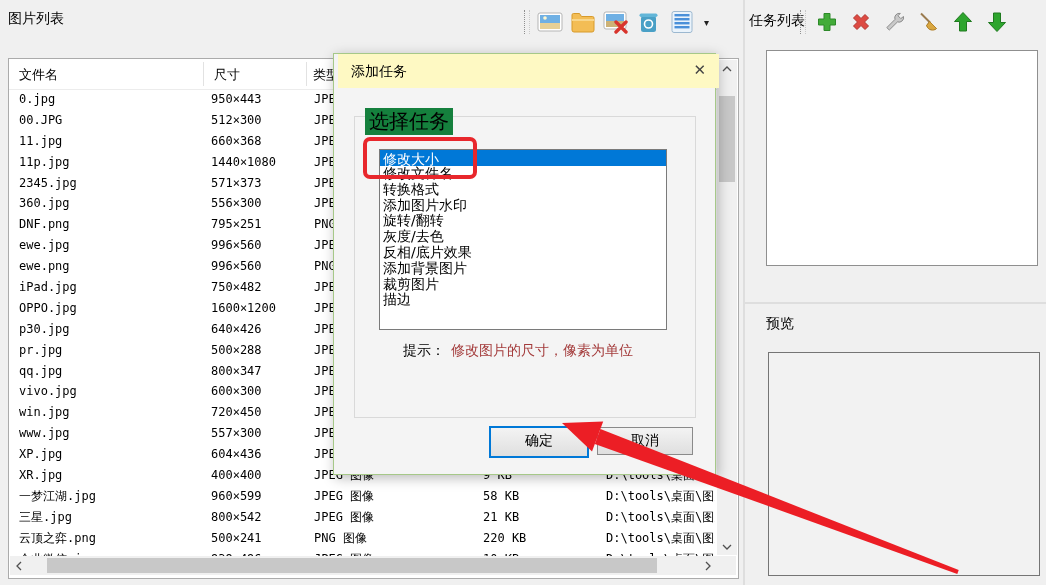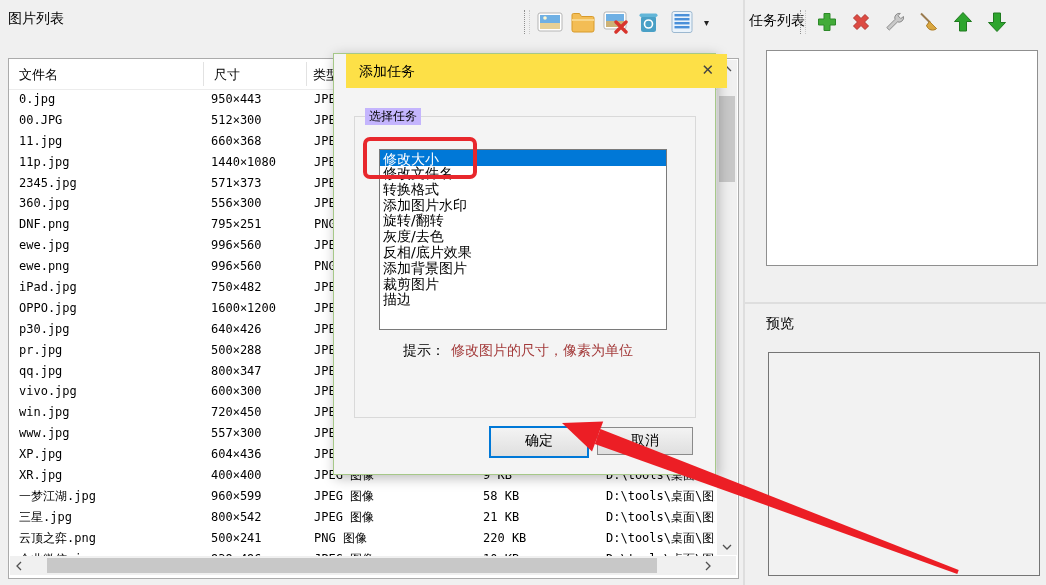--- a/index.html
+++ b/index.html
@@ -34,25 +34,25 @@
   .vsb .dn{bottom:0;left:0;width:20px;height:17px;}
   .hsb{position:absolute;left:1px;top:497px;width:706px;height:19px;background:#f0f0f0;}
   .hsb .thumb{position:absolute;top:2px;left:37px;width:610px;height:15px;background:#c8c8c8;}
   .hsb .lf{left:0;top:0;width:17px;height:19px;}
   .hsb .rt{right:0;top:0;width:17px;height:19px;}
   .sb-corner{position:absolute;left:707px;top:497px;width:20px;height:19px;background:#f0f0f0;}
 
   
   .dialog{left:333px;top:53px;width:381px;height:420px;background:#f4f4f4;border:1px solid #a6c888;
           box-shadow:2px 3px 12px rgba(0,0,0,.28);z-index:30;}
-  .dlg-title{position:absolute;left:12px;top:0;width:100%;height:34px;background:#fde047;}
+  .dlg-title{position:absolute;left:4px;top:0;width:100%;height:34px;background:#fef9c3;}
   .dlg-title .txt{position:absolute;left:13px;top:9px;font-size:14px;}
   .dlg-close{position:absolute;right:13px;top:7px;font-size:15px;color:#444;cursor:pointer;}
   .groupbox{position:absolute;left:20px;top:62px;width:340px;height:300px;border:1px solid #d9d9d9;}
-  .group-label{position:absolute;left:10px;top:-9px;background:#c4b5fd;padding:0 4px;font-size:12px;}
+  .group-label{position:absolute;left:10px;top:-9px;background:#15803d;padding:0 4px;font-size:20px;}
   .tasklistbox{position:absolute;left:45px;top:95px;width:286px;height:179px;background:#fff;
                border:1px solid #7a7a7a;overflow:hidden;}
   .task-item{height:15.8px;line-height:15.8px;font-size:14px;padding-left:3px;white-space:nowrap;cursor:pointer;}
   .task-item.selected{height:16px;line-height:19px;background:#0078d7;color:#fff;}
   .hint{position:absolute;left:45px;top:288px;font-size:14px;white-space:nowrap;margin-left:24px;}
   .hint .red{color:#a33a3a;margin-left:6px;}
   .btn{position:absolute;font-size:14px;text-align:center;cursor:pointer;
        background:linear-gradient(#f3f3f3,#dfdfdf);}
   .btn-ok{left:155px;top:372px;width:96px;height:28px;line-height:25px;border:2px solid #0078d7;}
   .btn-cancel{left:263px;top:373px;width:94px;height:26px;line-height:24px;border:1px solid #8a8a8a;}

